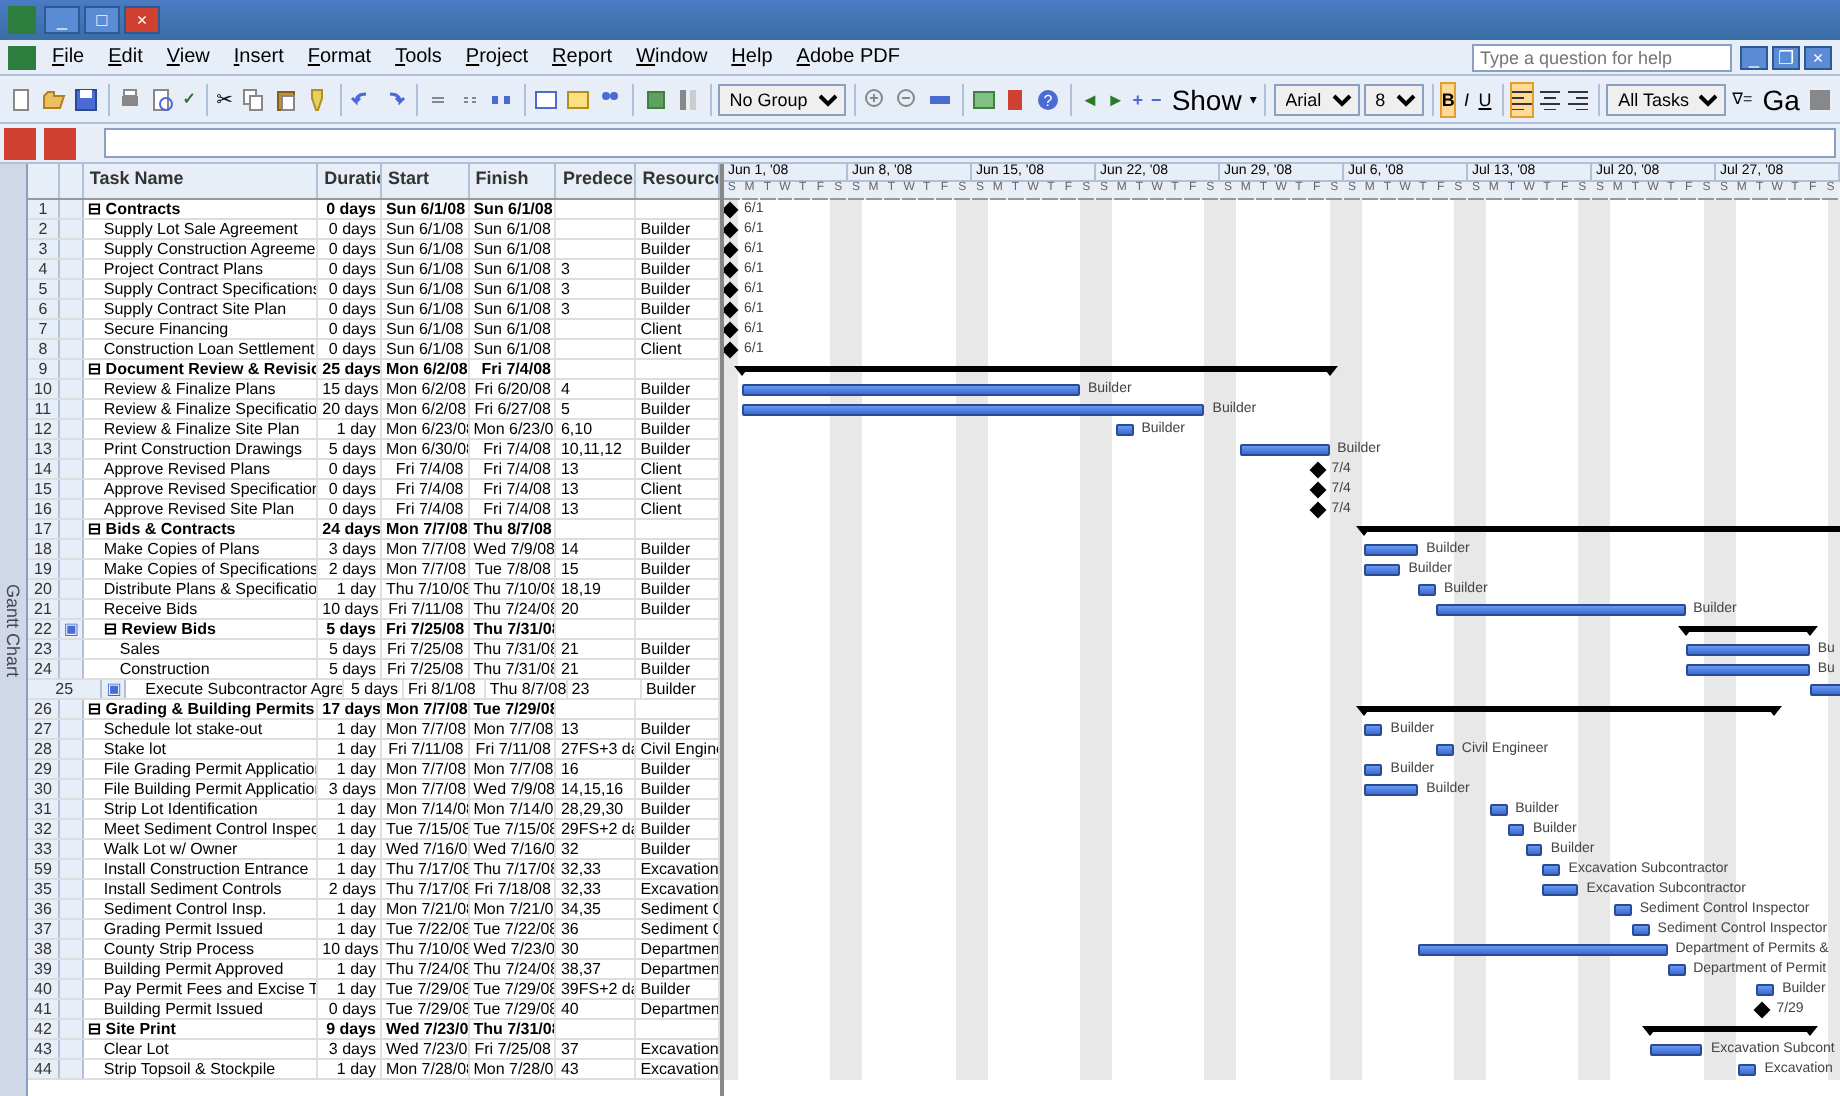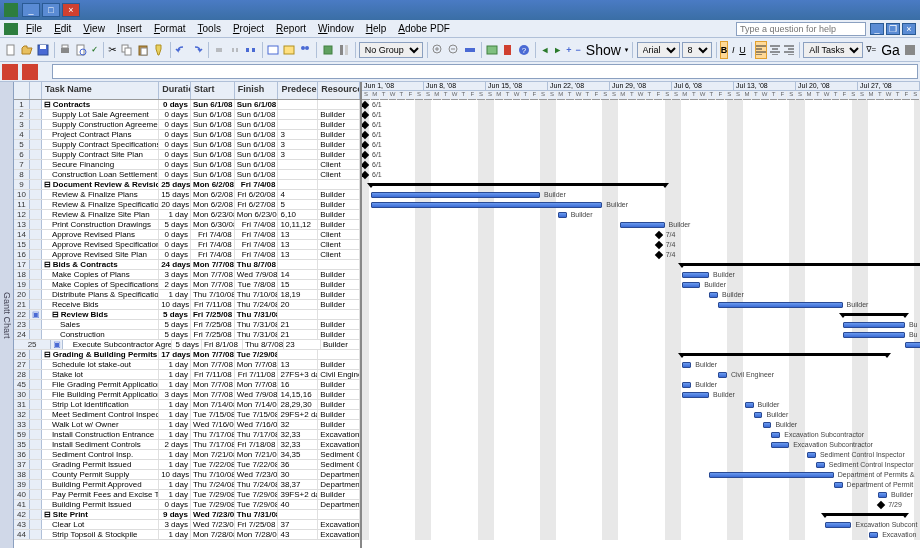--- a/index.html
+++ b/index.html
@@ -586,21 +586,21 @@
           <div class="cell rn" style="width:16px">28</div>
           <div class="cell info" style="width:12px"></div>
           <div class="cell tn" style="width:118px;padding-left:10px">Stake lot</div>
           <div class="cell du" style="width:32px;text-align:right">1 day</div>
           <div class="cell st" style="width:44px;text-align:right">Fri 7/11/08</div>
           <div class="cell fi" style="width:44px;text-align:right">Fri 7/11/08</div>
           <div class="cell" style="width:40px">27FS+3 days</div>
           <div class="cell" style="width:42px">Civil Engineer</div>
         </div>
         <div class="row">
-          <div class="cell rn" style="width:16px">45</div>
+          <div class="cell rn" style="width:16px">29</div>
           <div class="cell info" style="width:12px"></div>
           <div class="cell tn" style="width:118px;padding-left:10px">File Grading Permit Application</div>
           <div class="cell du" style="width:32px;text-align:right">1 day</div>
           <div class="cell st" style="width:44px;text-align:right">Mon 7/7/08</div>
           <div class="cell fi" style="width:44px;text-align:right">Mon 7/7/08</div>
           <div class="cell" style="width:40px">16</div>
           <div class="cell" style="width:42px">Builder</div>
         </div>
         <div class="row">
           <div class="cell rn" style="width:16px">30</div>
@@ -678,21 +678,21 @@
           <div class="cell tn" style="width:118px;padding-left:10px">Grading Permit Issued</div>
           <div class="cell du" style="width:32px;text-align:right">1 day</div>
           <div class="cell st" style="width:44px;text-align:right">Tue 7/22/08</div>
           <div class="cell fi" style="width:44px;text-align:right">Tue 7/22/08</div>
           <div class="cell" style="width:40px">36</div>
           <div class="cell" style="width:42px">Sediment Contr</div>
         </div>
         <div class="row">
           <div class="cell rn" style="width:16px">38</div>
           <div class="cell info" style="width:12px"></div>
-          <div class="cell tn" style="width:118px;padding-left:10px">County Permit Supply</div>
+          <div class="cell tn" style="width:118px;padding-left:10px">County Strip Process</div>
           <div class="cell du" style="width:32px;text-align:right">10 days</div>
           <div class="cell st" style="width:44px;text-align:right">Thu 7/10/08</div>
           <div class="cell fi" style="width:44px;text-align:right">Wed 7/23/08</div>
           <div class="cell" style="width:40px">30</div>
           <div class="cell" style="width:42px">Department of P</div>
         </div>
         <div class="row">
           <div class="cell rn" style="width:16px">39</div>
           <div class="cell info" style="width:12px"></div>
           <div class="cell tn" style="width:118px;padding-left:10px">Building Permit Approved</div>

